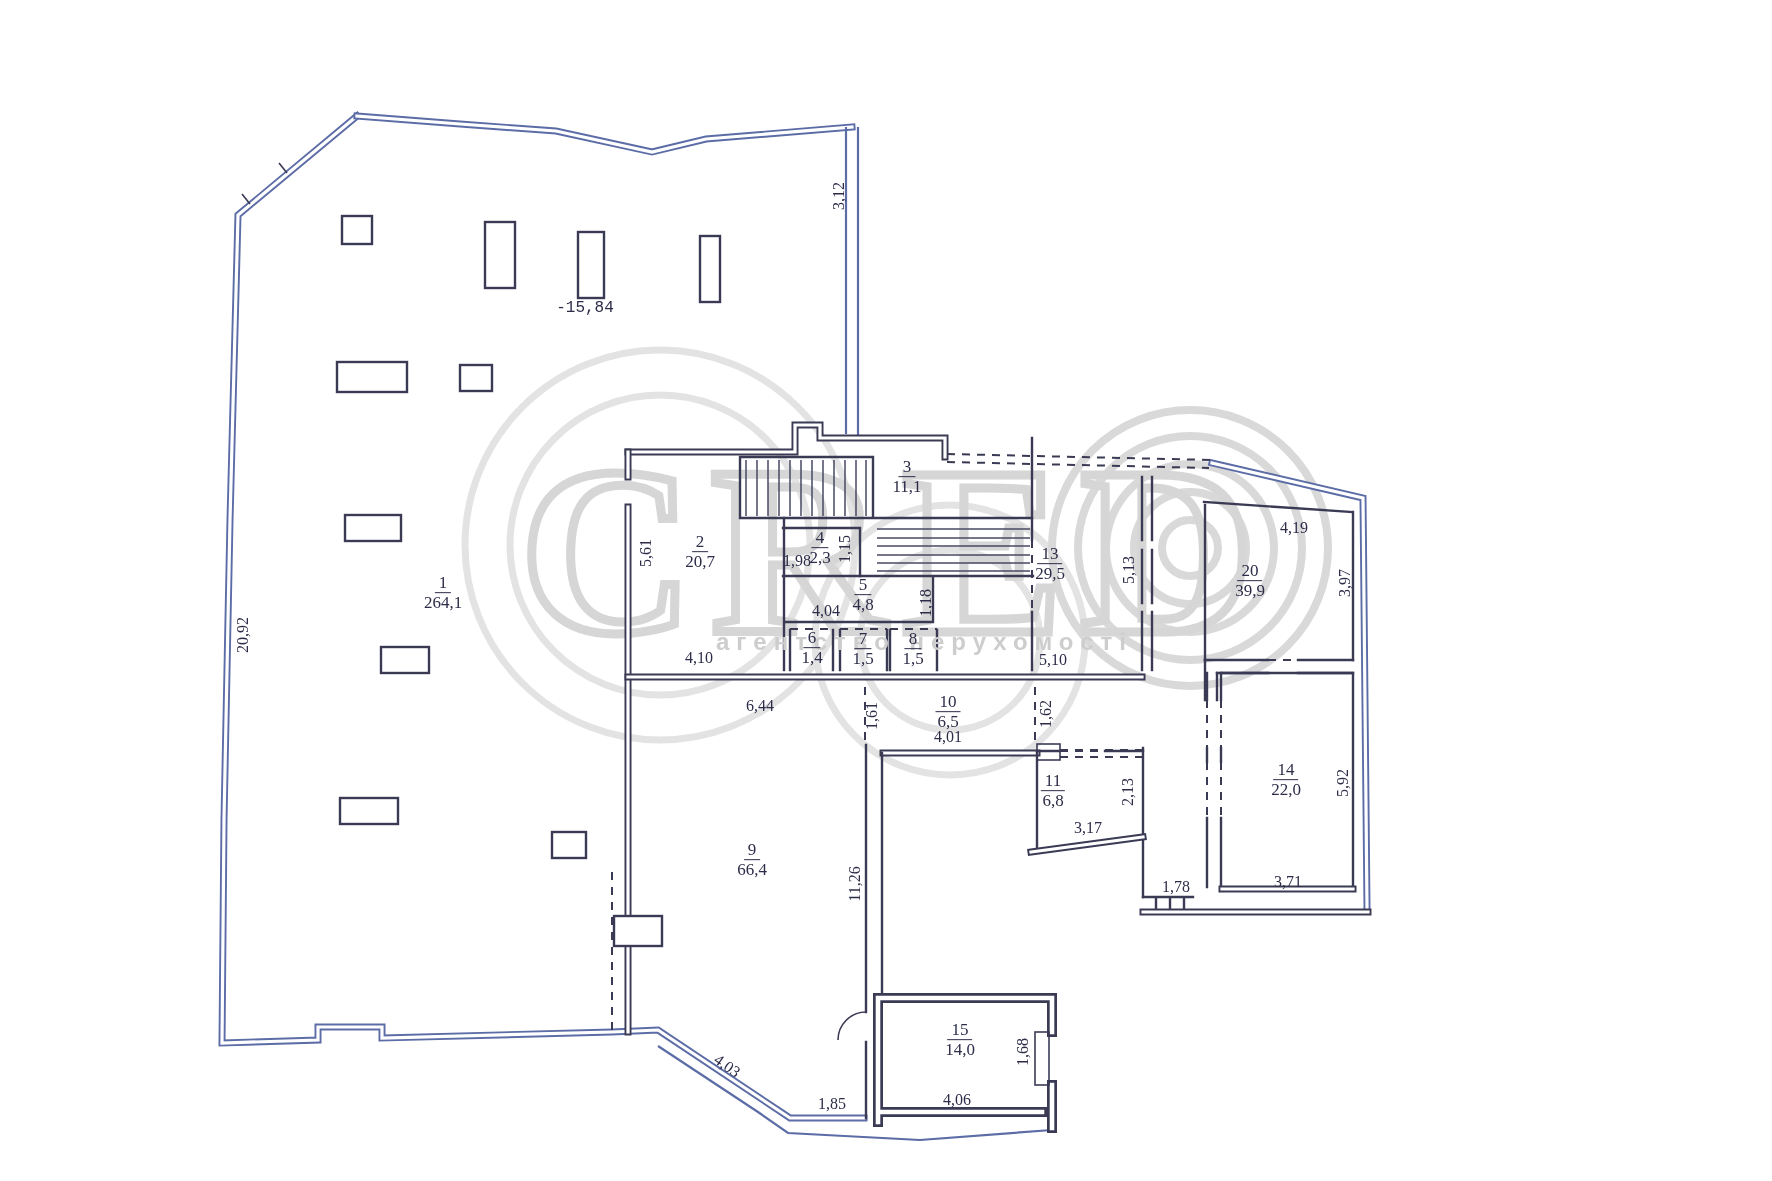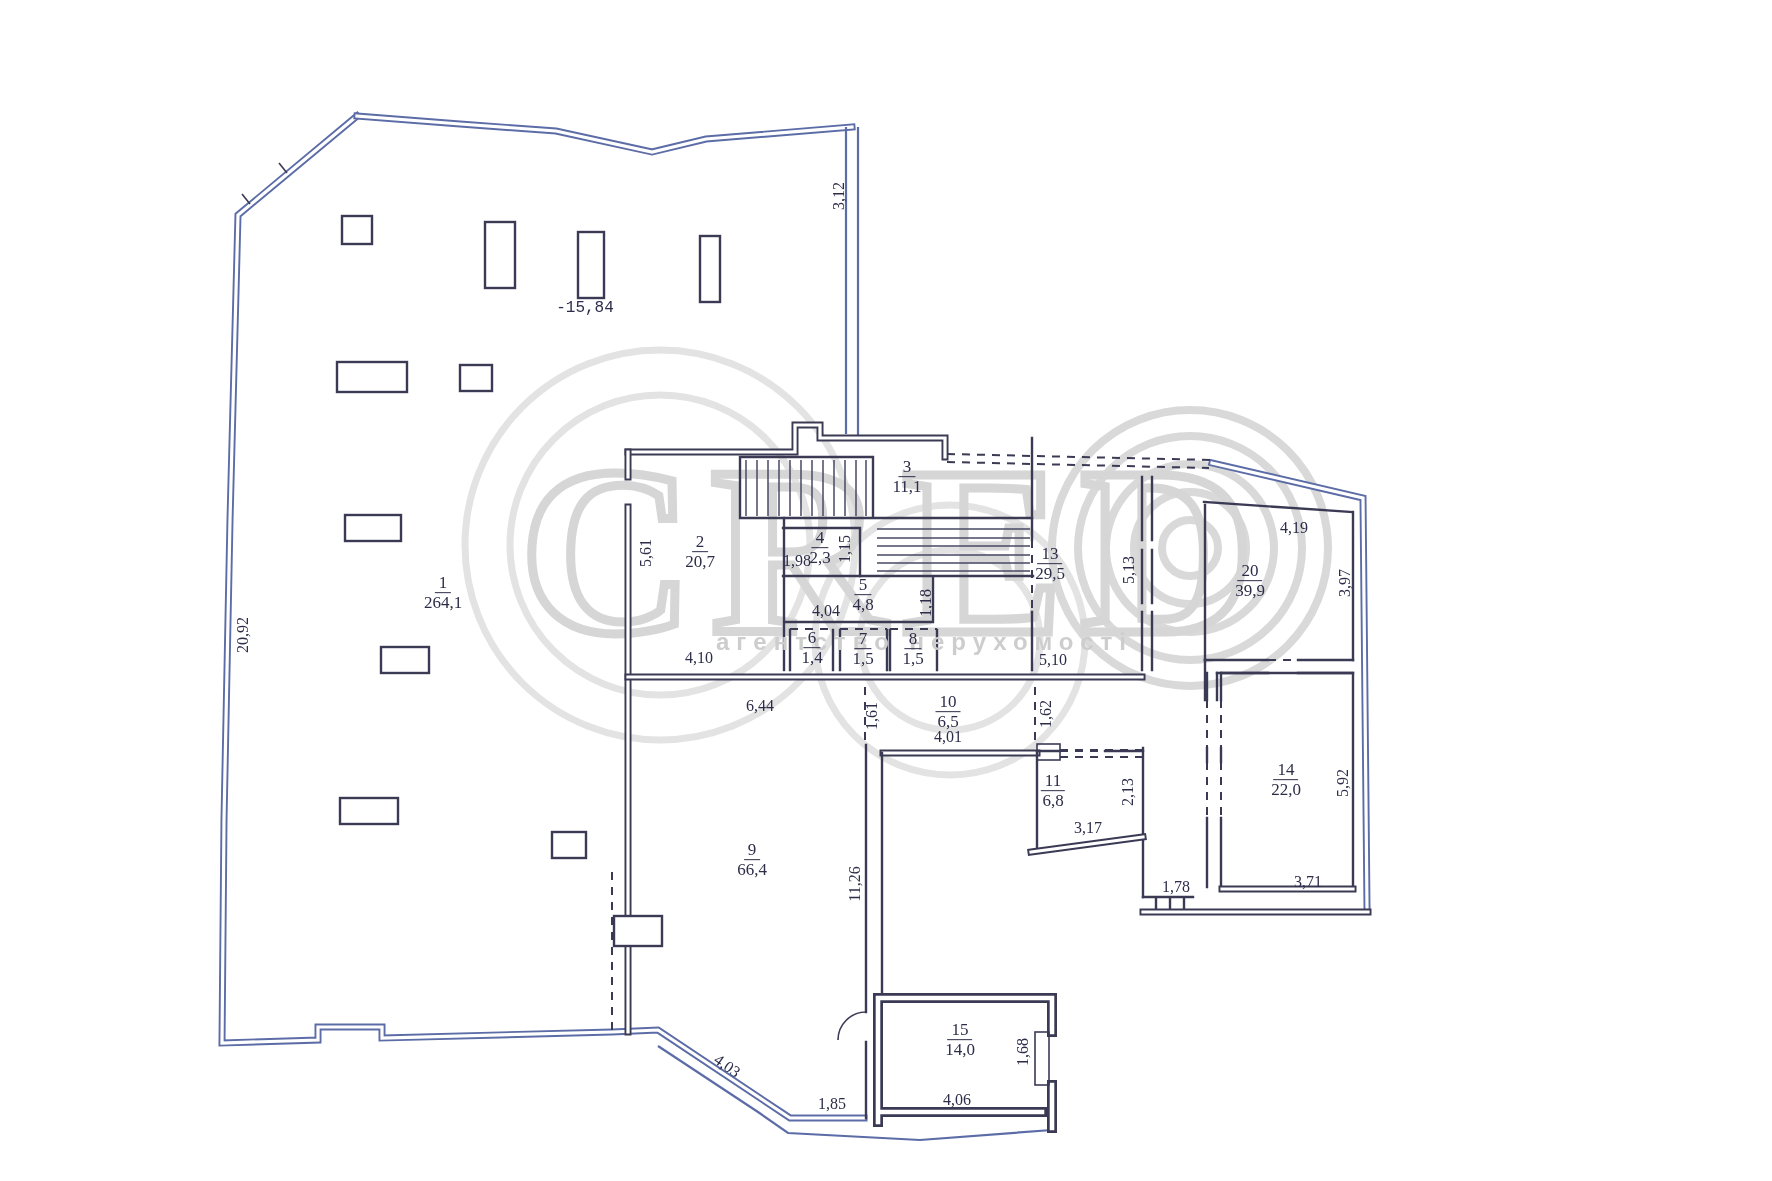--- a/index.html
+++ b/index.html
@@ -231,20 +231,20 @@
       <div class="dim-label" style="left: 1294px; top: 528px; transform: translate(-50%, -50%) rotate(0deg);">4,19</div>
       <div class="dim-label" style="left: 1345px; top: 583px; transform: translate(-50%, -50%) rotate(-90deg);">3,97</div>
       <div class="dim-label" style="left: 1053px; top: 660px; transform: translate(-50%, -50%) rotate(0deg);">5,10</div>
       <div class="dim-label" style="left: 872px; top: 716px; transform: translate(-50%, -50%) rotate(-90deg);">1,61</div>
       <div class="dim-label" style="left: 948px; top: 737px; transform: translate(-50%, -50%) rotate(0deg);">4,01</div>
       <div class="dim-label" style="left: 1046px; top: 714px; transform: translate(-50%, -50%) rotate(-90deg);">1,62</div>
       <div class="dim-label" style="left: 1128px; top: 792px; transform: translate(-50%, -50%) rotate(-90deg);">2,13</div>
       <div class="dim-label" style="left: 1088px; top: 828px; transform: translate(-50%, -50%) rotate(0deg);">3,17</div>
       <div class="dim-label" style="left: 1343px; top: 783px; transform: translate(-50%, -50%) rotate(-90deg);">5,92</div>
       <div class="dim-label" style="left: 1176px; top: 887px; transform: translate(-50%, -50%) rotate(0deg);">1,78</div>
-      <div class="dim-label" style="left: 1288px; top: 882px; transform: translate(-50%, -50%) rotate(0deg); margin-left: 20px;">3,71</div>
+      <div class="dim-label" style="left: 1288px; top: 882px; transform: translate(-50%, -50%) rotate(0deg);">3,71</div>
       <div class="dim-label" style="left: 855px; top: 884px; transform: translate(-50%, -50%) rotate(-90deg);">11,26</div>
       <div class="dim-label" style="left: 727px; top: 1066px; transform: translate(-50%, -50%) rotate(35deg);">4,03</div>
       <div class="dim-label" style="left: 832px; top: 1104px; transform: translate(-50%, -50%) rotate(0deg);">1,85</div>
       <div class="dim-label" style="left: 1023px; top: 1052px; transform: translate(-50%, -50%) rotate(-90deg);">1,68</div>
       <div class="dim-label" style="left: 957px; top: 1100px; transform: translate(-50%, -50%) rotate(0deg);">4,06</div>
     </div>
 </div>
 
 </body></html>

